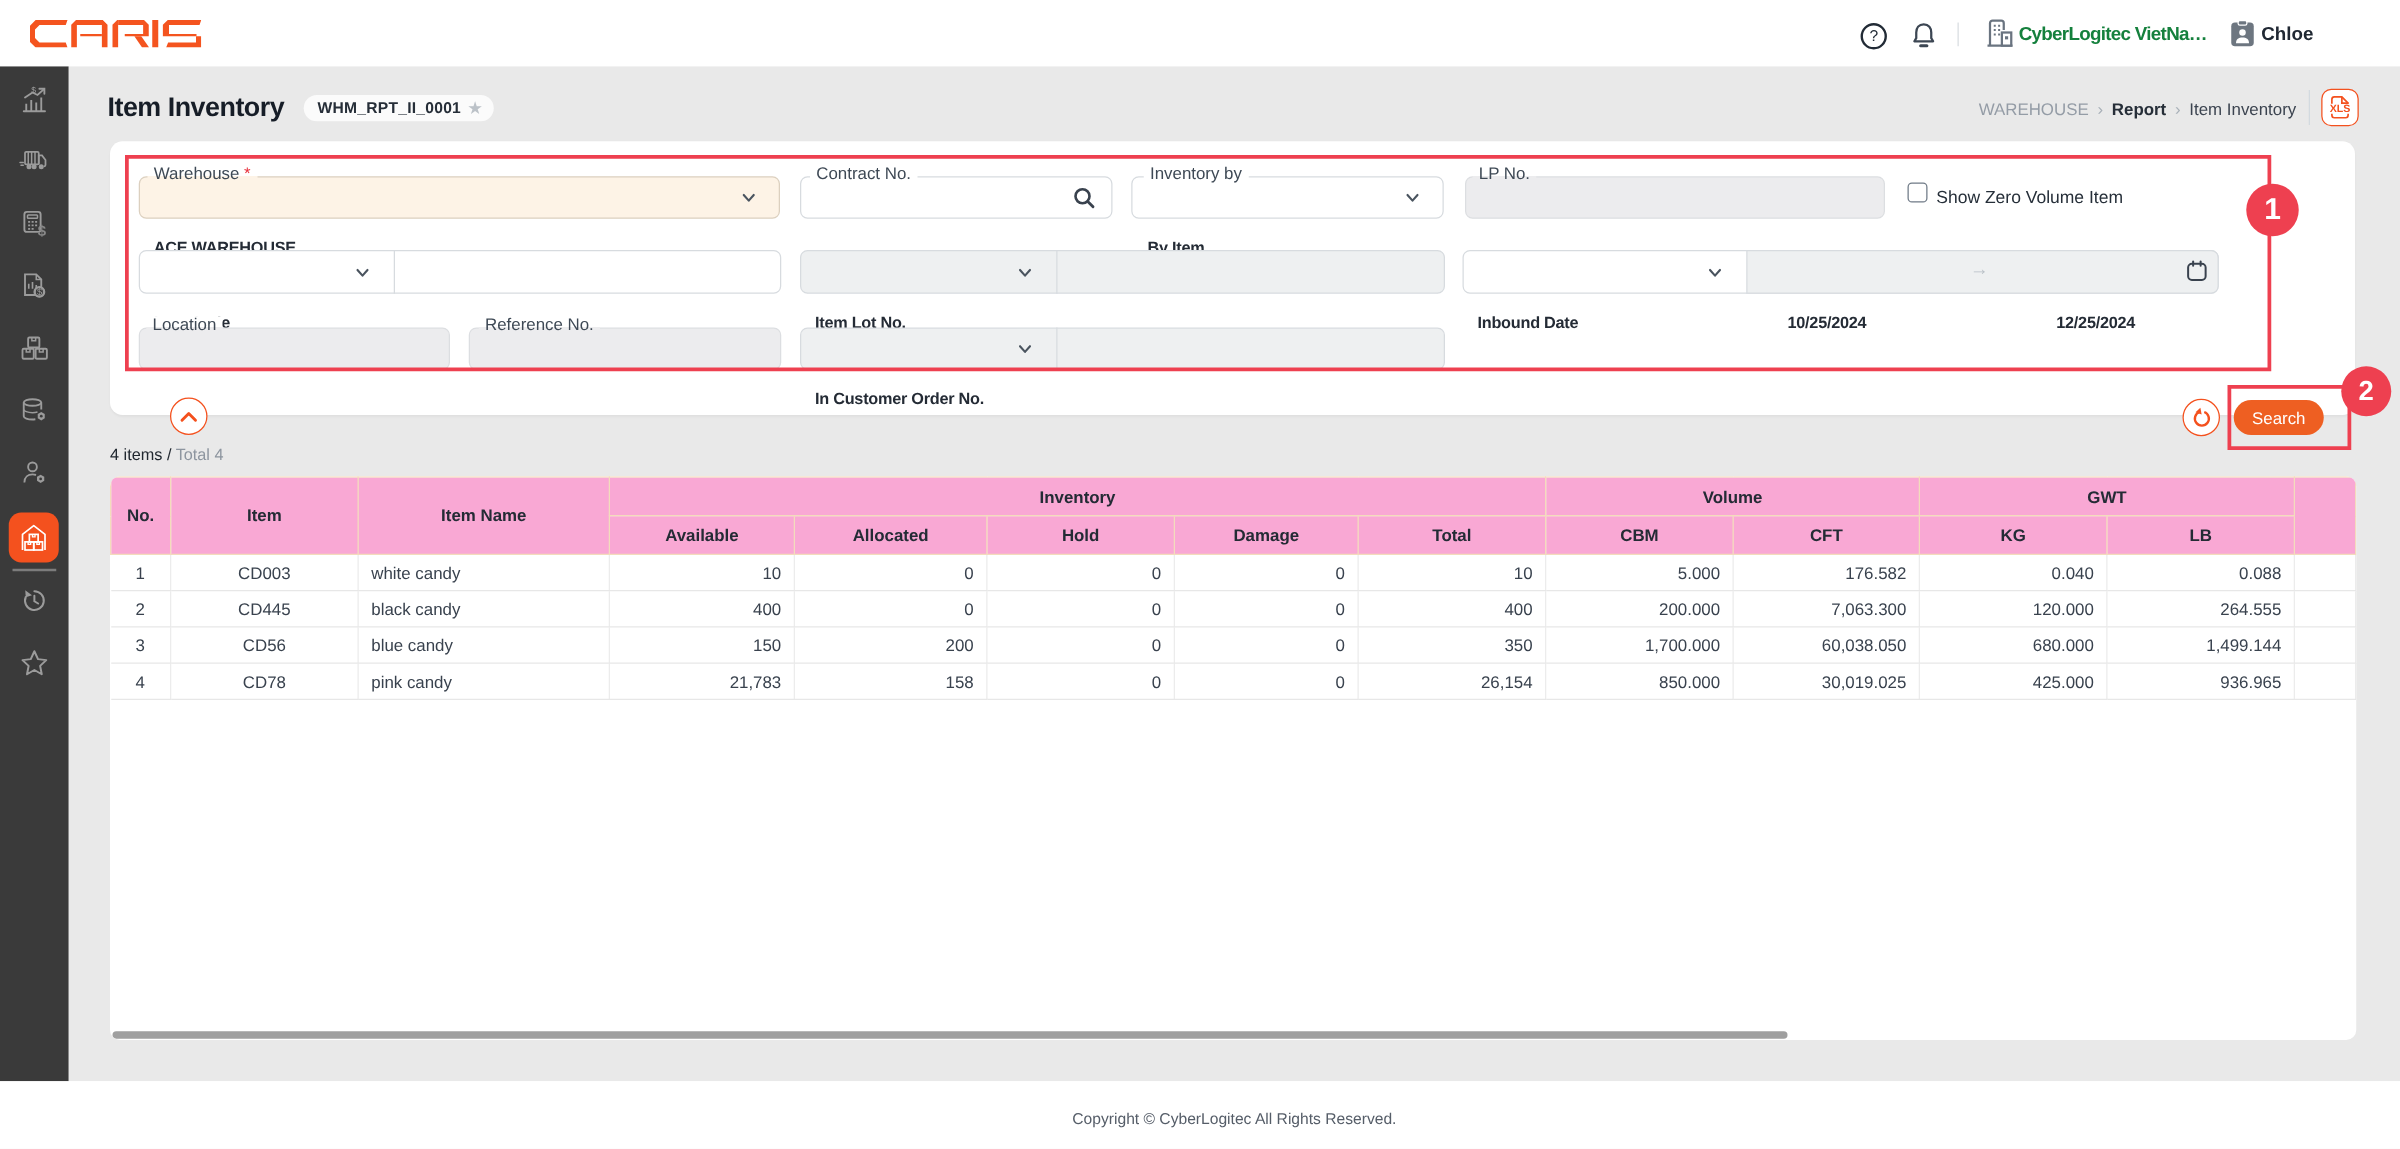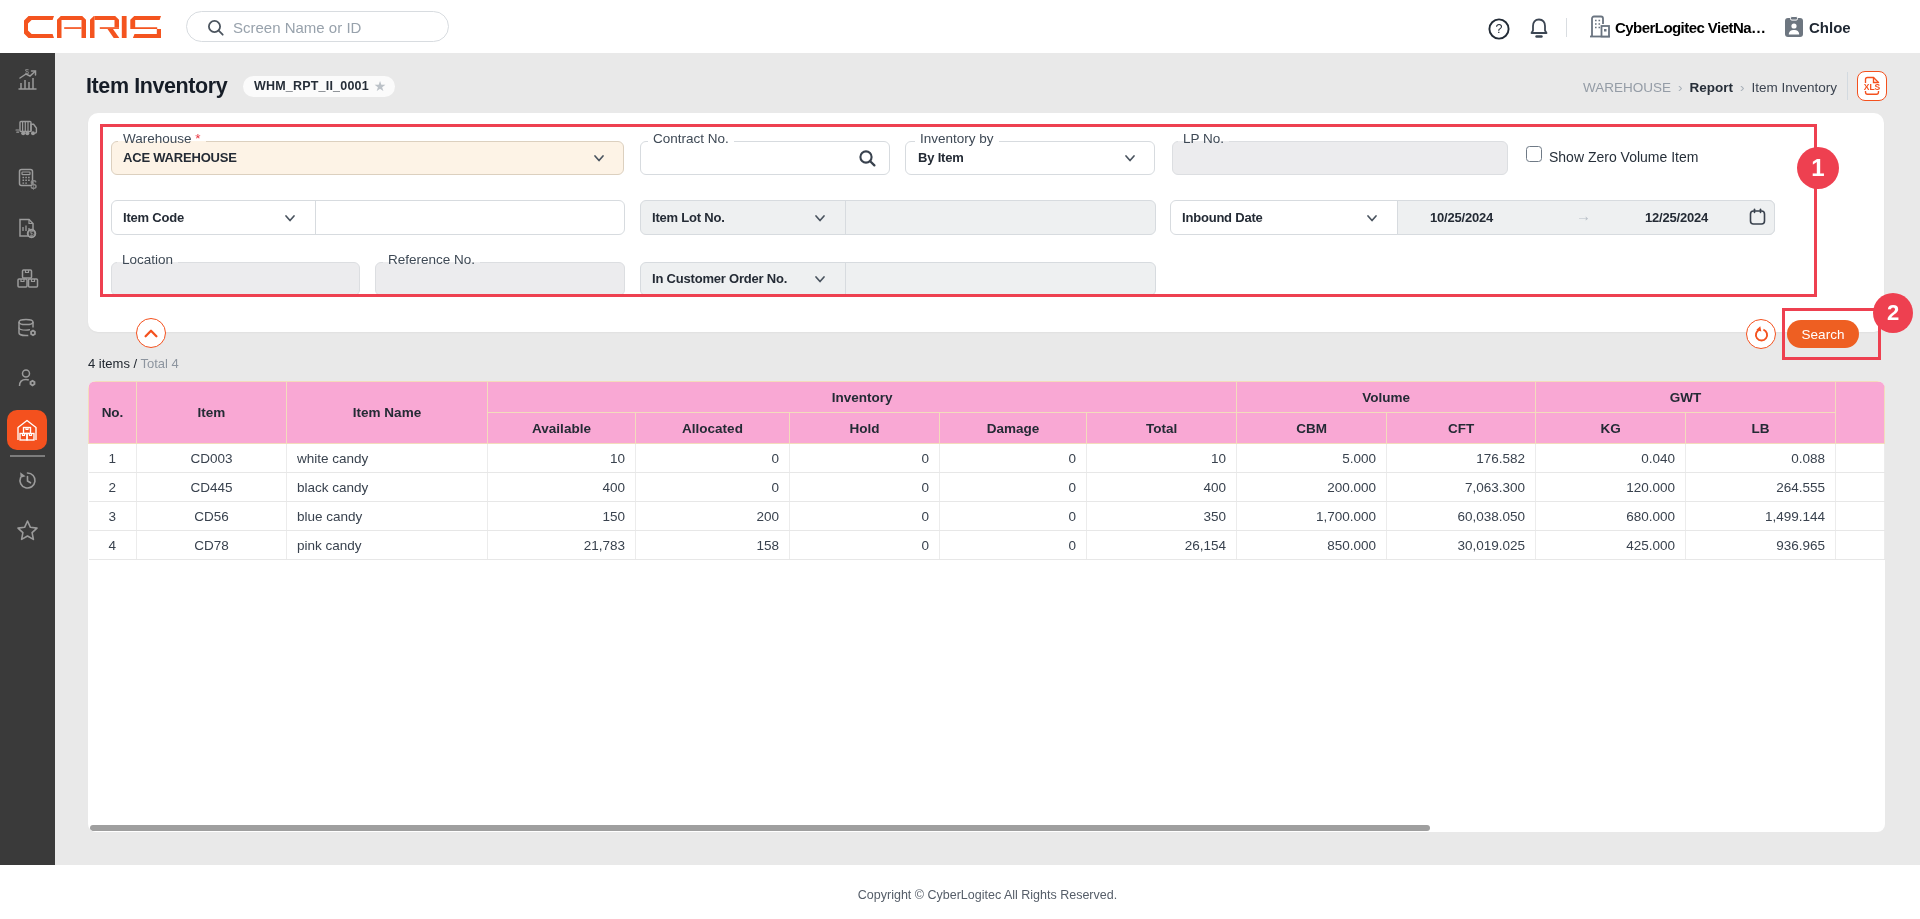--- a/index.html
+++ b/index.html
@@ -29,21 +29,21 @@
   
   #fpanel { left:33px; top:60px; width:1796px; height:219px; background:#fff; border-radius:10px; box-shadow:0 1px 2px rgba(0,0,0,0.04); }
   #redrect1 { left:45px; top:71px; width:1717px; height:173px; border:3px solid #ee4050; z-index:3; }
   .badge { background:#ee4050; border-radius:50%; color:#fff; font-weight:bold; display:flex; align-items:center; justify-content:center; z-index:4; }
   #badge1 { left:1742px; top:94px; width:42px; height:42px; font-size:24px; }
   
   .fld { position:absolute; border:1px solid #d7dbdf; border-radius:6px; background:#fff; }
   .fld.dis { background:#ececee; border-color:#dcdee1; }
   .flab { position:absolute; font-size:13.5px; color:#3e4955; padding:0 5px; line-height:14px; z-index:2; }
   .flab .req { color:#e8303c; }
-  .fval { font-size:13px; font-weight:bold; color:#242b35; letter-spacing:-0.2px; }
+  .fval { font-size:13px; font-weight:bold; color:#242b35; letter-spacing:-0.2px;margin-top:40px; }
   .chev { position:absolute; width:12px; height:12px; }
   
   #colbtn { left:81px; top:265px; width:30px; height:30px; border:1.5px solid #f4511e; background:#fff; border-radius:50%; z-index:2; display:flex; align-items:center; justify-content:center; }
   
   #reset { left:1691px; top:266px; width:30px; height:30px; border:1.5px solid #f4511e; background:#fff; border-radius:50%; display:flex; align-items:center; justify-content:center; }
   #searchbtn { left:1732px; top:267px; width:72px; height:28px; background:#ee5f22; border-radius:14px; color:#fff; font-size:13.5px; display:flex; align-items:center; justify-content:center; z-index:2;}
   #redrect2 { left:1727px; top:255px; width:99px; height:52px; border:3px solid #ee4050; z-index:1; }
   #badge2 { left:1818px; top:240px; width:40px; height:40px; font-size:22px; }
   
   #itemsline { left:33px; top:303px; font-size:13px; color:#20272f; }
@@ -69,44 +69,37 @@
       <path d="M40.2,11.2 L57.5,11.2 L57.5,12.9 L40.2,12.9 Z"></path>
       <path d="M66,3.8 L69.8,0 L70.5,0 L70.5,22 L66,22 Z"></path>
       <path d="M70.5,0 L91.2,0 L95,3.8 L95,4 L70.5,4 Z"></path>
       <path d="M90.5,4 L95,4 L95,11.2 L90.5,11.2 Z"></path>
       <path d="M75.8,11.2 L95,11.2 L95,12.9 L75.8,12.9 Z"></path>
       <path d="M83.5,12.9 L89,12.9 L95.3,22 L89.7,22 Z"></path>
       <path d="M97.8,0 L102.6,0 L102.6,22 L97.8,22 Z"></path>
       <path d="M110.2,0 L137,0 L135.6,4 L111.2,4 L111.2,11.2 L133.2,11.2 L133.2,12.9 L106.3,12.9 L106.3,3.8 Z"></path>
       <path d="M132.8,12.9 L137,12.9 L137,22 L108.9,22 L110.5,18 L132.8,18 Z"></path>
     </svg>
-    <div class="abs" id="srch">
-      <svg class="abs" style="left:20px;top:7px" width="18" height="18" viewBox="0 0 18 18">
-        <circle cx="7.5" cy="7.5" r="5.6" fill="none" stroke="#4c555f" stroke-width="1.8"></circle>
-        <line x1="11.7" y1="11.7" x2="15.7" y2="15.7" stroke="#4c555f" stroke-width="1.8" stroke-linecap="round"></line>
-      </svg>
-      <span class="ph">Screen Name or ID</span>
-    </div>
     <svg class="abs" style="left:1488px;top:18px" width="22" height="22" viewBox="0 0 22 22">
       <circle cx="11" cy="11" r="9.6" fill="none" stroke="#222b36" stroke-width="1.9"></circle>
       <text x="11" y="15" text-anchor="middle" font-size="12.5" fill="#222b36" font-family="Liberation Sans">?</text>
     </svg>
     <svg class="abs" style="left:1529px;top:17px" width="20" height="23" viewBox="0 0 20 23">
       <path d="M10 2.5 C6 2.5 4 5.5 4 9 L4 13.5 L2.5 16 L17.5 16 L16 13.5 L16 9 C16 5.5 14 2.5 10 2.5 Z" fill="none" stroke="#3c4653" stroke-width="1.8" stroke-linejoin="round"></path>
       <path d="M7.5 19.5 L12.5 19.5" stroke="#3c4653" stroke-width="2.4" stroke-linecap="round"></path>
     </svg>
     <div class="abs" style="left:1566px;top:18px;width:1px;height:19px;background:#d9dde1"></div>
     <svg class="abs" style="left:1589px;top:15px" width="22" height="24" viewBox="0 0 22 24" id="bldg" fill="none" stroke="#6a7480" stroke-width="1.8">
       <path d="M3 21.5 V3.5 C3 2.4 3.9 1.5 5 1.5 H12 C13.1 1.5 14 2.4 14 3.5 V9"></path>
       <path d="M1 21.5 H21"></path>
       <rect x="12.5" y="11" width="7.5" height="10.5" fill="#fff"></rect>
       <path d="M6 5.5 h1.6 M9.5 5.5 h1.6 M6 9 h1.6 M9.5 9 h1.6 M6 12.5 h1.6 M9.5 12.5 h1.6" stroke-width="1.6"></path>
       <rect x="15" y="14" width="2.5" height="2.5" fill="#6a7480" stroke="none"></rect>
     </svg>
-    <span class="abs" style="left:1615px;top:19px;font-size:15px;font-weight:bold;color:#000000;letter-spacing:-0.55px">CyberLogitec VietNa…</span>
+    <span class="abs" style="left:1615px;top:19px;font-size:15px;font-weight:bold;color:#15803d;letter-spacing:-0.55px">CyberLogitec VietNa…</span>
     <svg class="abs" style="left:1784px;top:16px" width="20" height="22" viewBox="0 0 20 22" id="clip">
       <rect x="1" y="2" width="18" height="19" rx="3" fill="#6d7680"></rect>
       <rect x="6.5" y="0.5" width="7" height="3.6" rx="1.4" fill="#6d7680" stroke="#fff" stroke-width="1"></rect>
       <circle cx="10" cy="10" r="2.6" fill="#fff"></circle>
       <path d="M4.8 18.5 C4.8 15.3 7 14 10 14 C13 14 15.2 15.3 15.2 18.5 Z" fill="#fff"></path>
     </svg>
     <span class="abs" style="left:1809px;top:19px;font-size:15px;font-weight:bold;color:#202833">Chloe</span>
   </div>
 
   <div class="abs" id="sbar">

